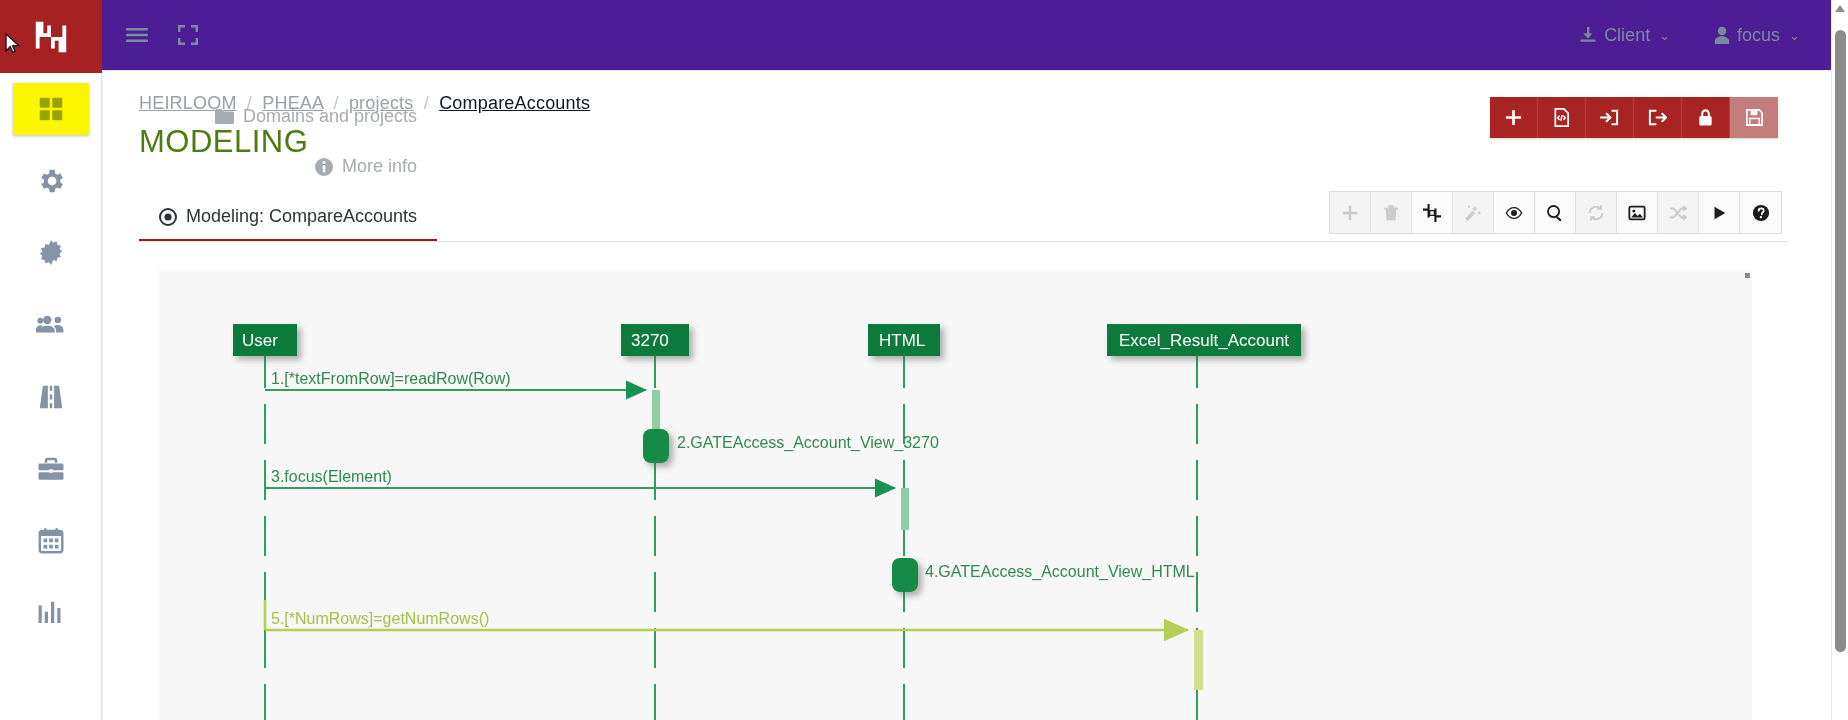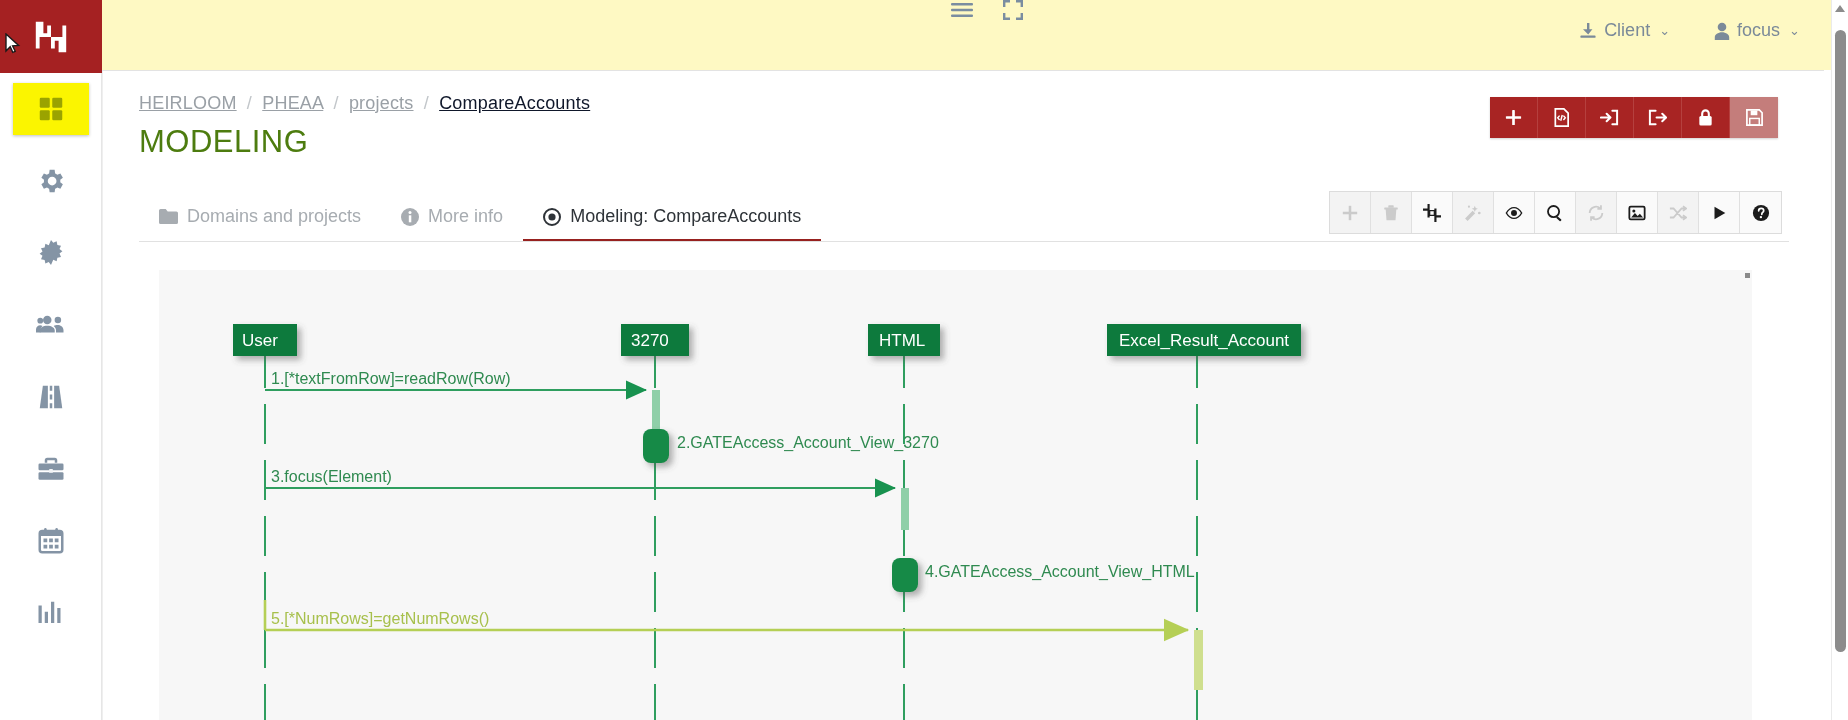--- a/index.html
+++ b/index.html
@@ -39,22 +39,22 @@
   .nav-item.active svg { fill: #9aa300; }
   .nav-item svg { width: 30px; height: 30px; fill: #8494a5; }
 
   
   .cursor { position: absolute; left: 5px; top: 33px; width: 16px; height: 22px; pointer-events: none; }
 
   
   .topbar {
     position: absolute; left: 102px; top: 0;
     width: 1746px; height: 70px;
-    background: #fef9c3;
-    display: flex; align-items: center; flex-direction: column;
+    background: #4c1d95;
+    display: flex; align-items: center;
   }
   .topbar-left { display: flex; align-items: center; gap: 30px; padding-left: 24px; }
   .icon-btn { color: #7a8da0; cursor: pointer; display: flex; align-items: center; }
   .icon-btn svg { fill: #7a8da0; }
   .topbar-right { margin-left: auto; display: flex; align-items: center; gap: 44px; padding-right: 48px; }
   .tb-menu { display: flex; align-items: center; gap: 7px; color: #7b8a99; font-size: 18px; cursor: pointer; }
   .tb-menu svg { fill: #7b8a99; }
   .caret { font-size: 13px; line-height: 1; margin-left: 2px; }
 
   
@@ -93,21 +93,21 @@
   .act-btn:last-child { border-right: none; }
   .act-btn.disabled { background: #c47d7b; cursor: default; }
   .act-btn svg { fill: #ffffff; width: 19px; height: 19px; }
 
   
   .tabs-row {
     position: absolute; left: 36px; top: 127px;
     width: 1650px; height: 44px;
     display: flex; align-items: flex-end;
   }
-  .tabs { display: flex; align-items: flex-end; gap: 0; }
+  .tabs { display: flex; align-items: flex-end; gap: 8px; flex-direction: column; }
   .tab {
     display: flex; align-items: center; gap: 9px;
     padding: 6px 20px 12px 20px;
     font-size: 18px; color: #a7acb1; cursor: pointer;
     border-bottom: 3px solid transparent;
   }
   .tab.active { color: #2e3338; border-bottom-color: #97211f; }
   .tab svg { fill: #a7acb1; }
   .tab.active svg { fill: #2e3338; }
   .tabs-underline {

